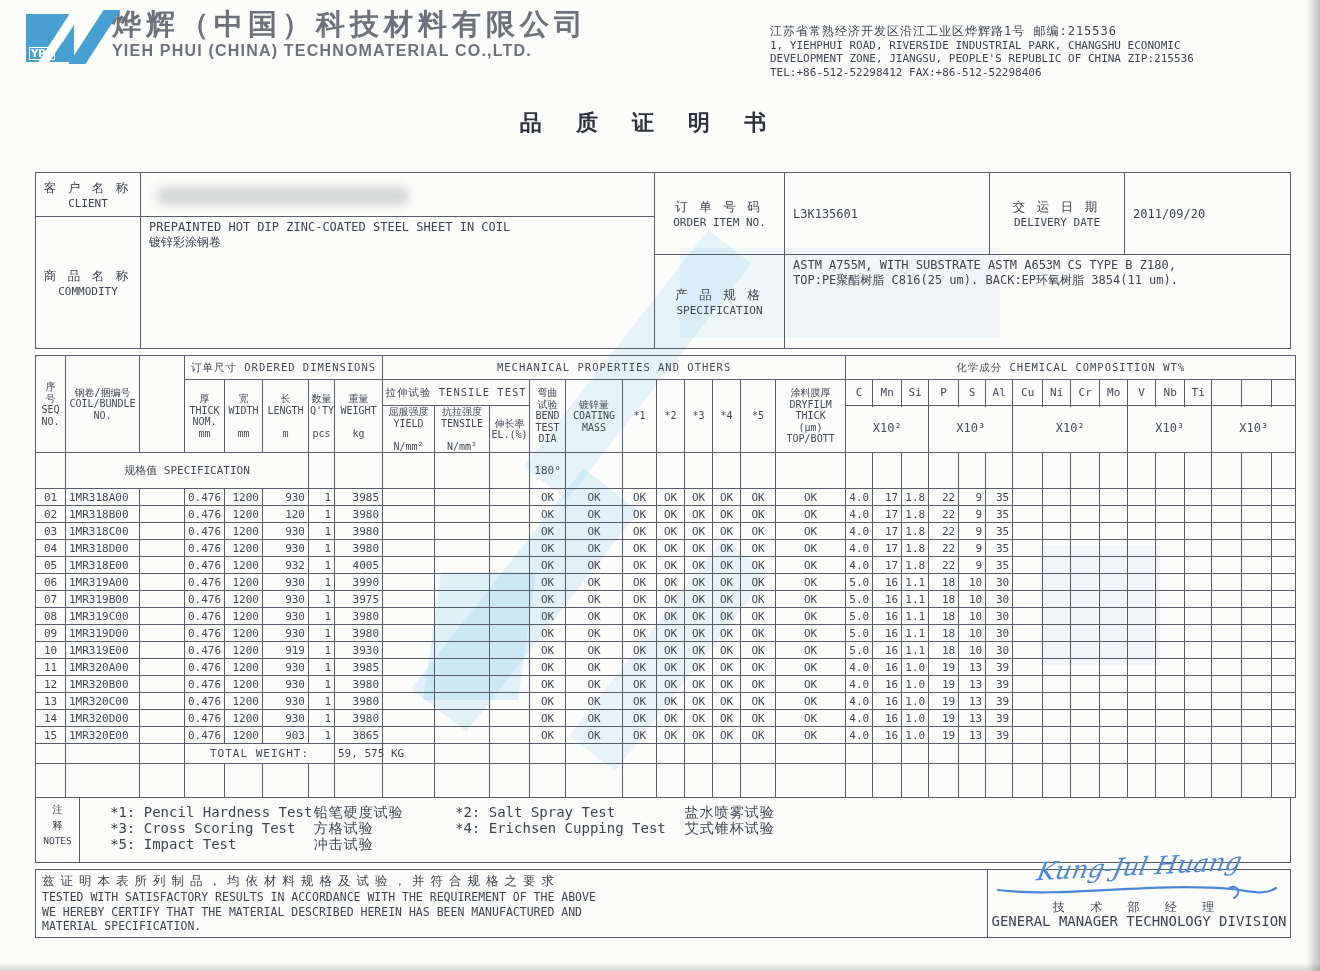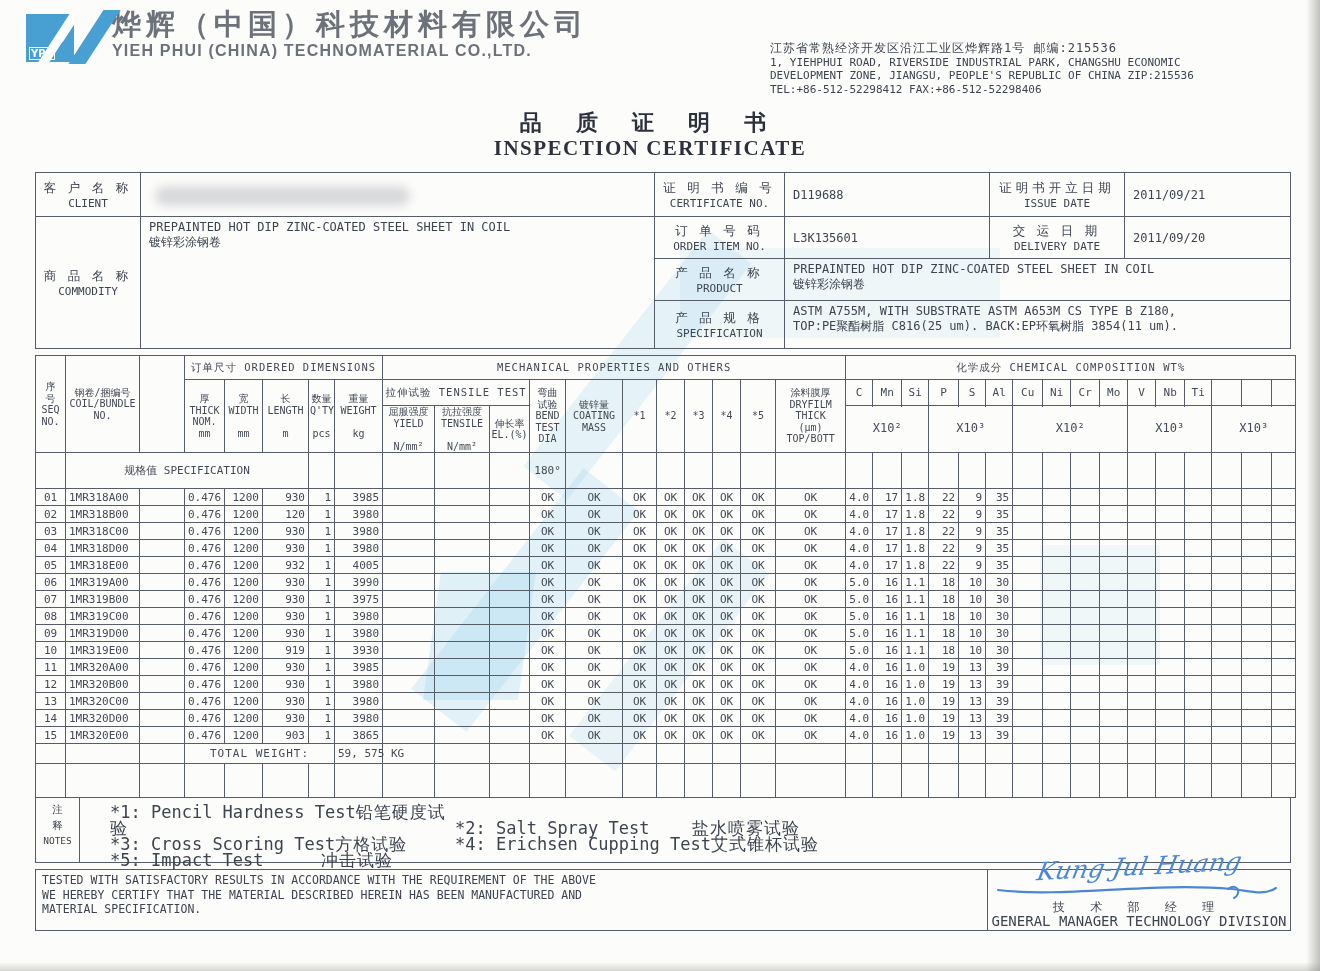--- a/index.html
+++ b/index.html
@@ -19,21 +19,21 @@
   .logo-sq { position:absolute; left:14px; top:6px; width:48px; height:48px; background:#48a0d2; overflow:hidden; }
   .logo-cut { position:absolute; left:26px; top:-8px; width:11px; height:70px; background:#fff; transform:skewX(-33deg); }
   .logo-cut2 { position:absolute; left:44px; top:-22px; width:9px; height:50px; background:#fff; transform:skewX(-33deg); }
   .logo-ypc { position:absolute; left:3px; bottom:2px; color:#fff; font-size:10px; font-weight:bold;
               border:1px solid #fff; padding:0 1px; letter-spacing:0px; font-family:"DejaVu Sans",sans-serif; }
   .logo-slash { position:absolute; left:74px; top:2px; width:17px; height:54px; background:#48a0d2; transform:skewX(-33deg); }
   .brand-names { margin-left:8px; color:#6d727a; }
   .brand-cn { font-size:29px; font-weight:bold; letter-spacing:5px; line-height:32px; white-space:nowrap; }
   .brand-en { font-size:16px; font-weight:bold; letter-spacing:1.2px; line-height:22px; white-space:nowrap; }
   
-  .address { top:42px; left:770px; width:545px; font-family:"DejaVu Sans Mono",monospace;
+  .address { top:25px; left:770px; width:545px; font-family:"DejaVu Sans Mono",monospace;
              font-size:11px; line-height:13.5px; color:#3d4450; white-space:nowrap; }
   .address .cn { font-size:12px; letter-spacing:1px; }
   
   .title-blk { top:110px; left:380px; width:540px; text-align:center; color:#2c313c; }
   .title-cn { font-size:22px; font-weight:bold; letter-spacing:14px; line-height:26px; }
   .title-en { font-size:21px; font-weight:bold; font-family:"Liberation Serif",serif; letter-spacing:1.5px; line-height:25px; }
   
   table { border-collapse:collapse; table-layout:fixed; background:transparent; }
   th, td { border:1px solid #565d69; font-weight:normal; overflow:hidden; }
   
@@ -62,21 +62,21 @@
   .a-c { text-align:center; } .a-l { text-align:left; } .a-r { text-align:right; }
   .spec-label { text-align:center; white-space:pre-line; font-size:10.5px; line-height:13px; }
   .t-label { text-align:center; letter-spacing:1px; }
   .t-val { text-align:left; overflow:visible; white-space:nowrap; }
   
   .notes-box { display:flex; border:1px solid #565d69; margin-top:-1px; height:66px; }
   .notes-lab { width:44px; border-right:1px solid #565d69; text-align:center; font-size:10.5px;
                line-height:16px; padding-top:3px; color:#3d4450; }
   .notes-lab .en { font-size:9.5px; font-family:"DejaVu Sans Mono",monospace; }
   .note-grid { flex:1; padding:6px 0 0 30px; font-family:"DejaVu Sans Mono",monospace;
-               font-size:17px; line-height:16px; color:#3d4450; }
+               font-size:14px; line-height:16px; color:#3d4450; }
   .note-item { display:inline-block; }
   .note-item.w1 { width:345px; }
   .n-en { display:inline-block; min-width:170px; }
   .n-en.wide { min-width:196px; }
   .n-cn { letter-spacing:1px; }
   
   .cert-box { display:flex; border:1px solid #565d69; margin-top:6px; min-height:62px; }
   .cert-left { flex:1; padding:3px 6px; color:#3d4450; }
   .cert-cn { font-size:12.5px; letter-spacing:6px; line-height:17px; white-space:nowrap; }
   .cert-en { font-family:"DejaVu Sans Mono",monospace; font-size:11.5px; line-height:14.5px; white-space:nowrap; }
@@ -119,21 +119,20 @@
 
   <div class="layer address">
     <div class="cn">江苏省常熟经济开发区沿江工业区烨辉路1号 邮编:215536</div>
     <div>1, YIEHPHUI ROAD, RIVERSIDE INDUSTRIAL PARK, CHANGSHU ECONOMIC</div>
     <div>DEVELOPMENT ZONE, JIANGSU, PEOPLE'S REPUBLIC OF CHINA ZIP:215536</div>
     <div>TEL:+86-512-52298412  FAX:+86-512-52298406</div>
   </div>
 
   <div class="layer title-blk">
     <div class="title-cn">品 质 证 明 书</div>
-    <div class="title-en">INSPECTION CERTIFICATE</div>
   </div>
 
   <div class="layer doc">
 
     <div class="info-row">
       <table class="itbl">
         <colgroup>
             <col style="width:105px">
             <col>
           </colgroup>
@@ -160,53 +159,31 @@
       </tbody>
         </table>
       <table class="itbl2">
         <colgroup>
             <col style="width:130px">
             <col style="width:205px">
             <col style="width:135px">
             <col style="width:166px">
           </colgroup>
         <tbody>
-            <tr style="height:44px">
-          <td class="ilab">
-            <div class="cn">证 明 书 编 号</div>
-            <div class="en">CERTIFICATE NO.</div>
-          </td>
-          <td class="ival">D119688</td>
-          <td class="ilab">
-            <div class="cn">证明书开立日期</div>
-            <div class="en">ISSUE DATE</div>
-          </td>
-          <td class="ival">2011/09/21</td>
-        </tr>
         <tr style="height:42px">
           <td class="ilab">
             <div class="cn">订 单 号 码</div>
             <div class="en">ORDER ITEM NO.</div>
           </td>
           <td class="ival">L3K135601</td>
           <td class="ilab">
             <div class="cn">交 运 日 期</div>
             <div class="en">DELIVERY DATE</div>
           </td>
           <td class="ival">2011/09/20</td>
-        </tr>
-        <tr style="height:42px">
-          <td class="ilab">
-            <div class="cn">产 品 名 称</div>
-            <div class="en">PRODUCT</div>
-          </td>
-          <td class="ival top" colspan="3">
-            <div class="ln">PREPAINTED HOT DIP ZINC-COATED STEEL SHEET IN COIL</div>
-            <div class="ln">镀锌彩涂钢卷</div>
-          </td>
         </tr>
         <tr style="height:48px">
           <td class="ilab">
             <div class="cn">产 品 规 格</div>
             <div class="en">SPECIFICATION</div>
           </td>
           <td class="ival top" colspan="3">
             <div class="ln">ASTM A755M, WITH SUBSTRATE ASTM A653M CS TYPE B Z180,</div>
             <div class="ln">TOP:PE聚酯树脂 C816(25 um).  BACK:EP环氧树脂 3854(11 um).</div>
           </td>
@@ -1023,20 +1000,21 @@
           <span class="note-item w1"><span>*3:</span> <span class="n-en">Cross Scoring Test</span><span class="n-cn">方格试验</span></span><span class="note-item"><span>*4:</span> <span class="n-en wide">Erichsen Cupping Test</span><span class="n-cn">艾式锥杯试验</span></span>
         </div>
         <div>
           <span class="note-item w1"><span>*5:</span> <span class="n-en">Impact Test</span><span class="n-cn">冲击试验</span></span>
         </div>
       </div>
     </div>
 
     <div class="cert-box">
       <div class="cert-left">
+        <div class="cert-cn">兹证明本表所列制品，均依材料规格及试验，并符合规格之要求</div>
         <div class="cert-en">TESTED WITH SATISFACTORY RESULTS IN ACCORDANCE WITH THE REQUIREMENT  OF  THE  ABOVE</div>
         <div class="cert-en">WE HEREBY CERTIFY THAT THE MATERIAL  DESCRIBED  HEREIN  HAS BEEN  MANUFACTURED  AND</div>
         <div class="cert-en">MATERIAL SPECIFICATION.</div>
       </div>
       <div class="cert-right">
         <div class="sig">
           <div class="sig-text">Kung-Jul Huang</div>
           <svg width="290" height="20" viewBox="0 0 290 20">
             <path d="M6,10 C70,18 160,2 240,9 C258,11 272,16 284,8" fill="none" stroke="#4c86d8" stroke-width="2.2" stroke-linecap="round"></path>
             <path d="M236,9 C246,2 250,14 242,18" fill="none" stroke="#4c86d8" stroke-width="2" stroke-linecap="round"></path>

